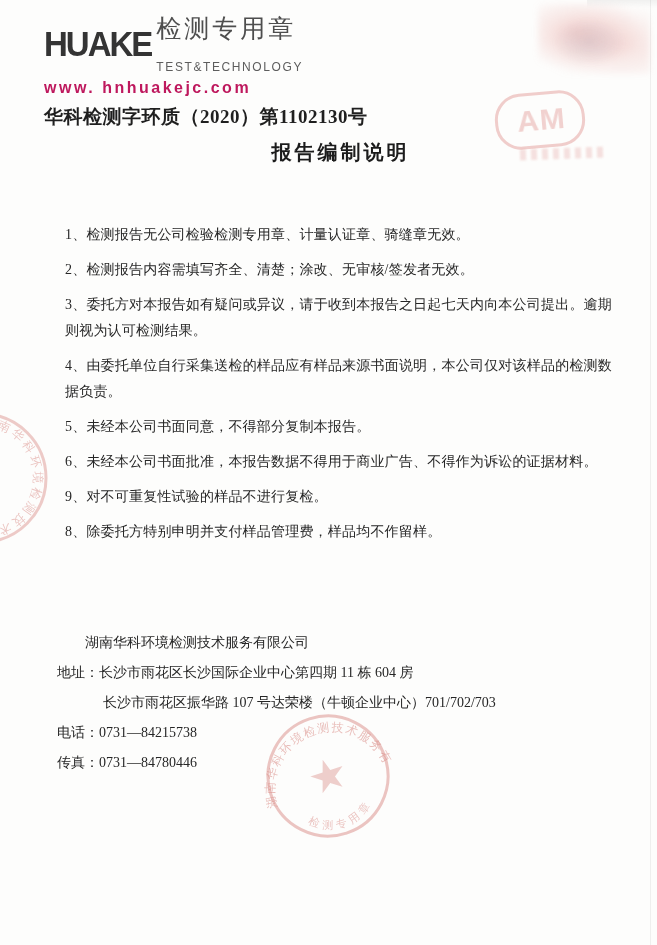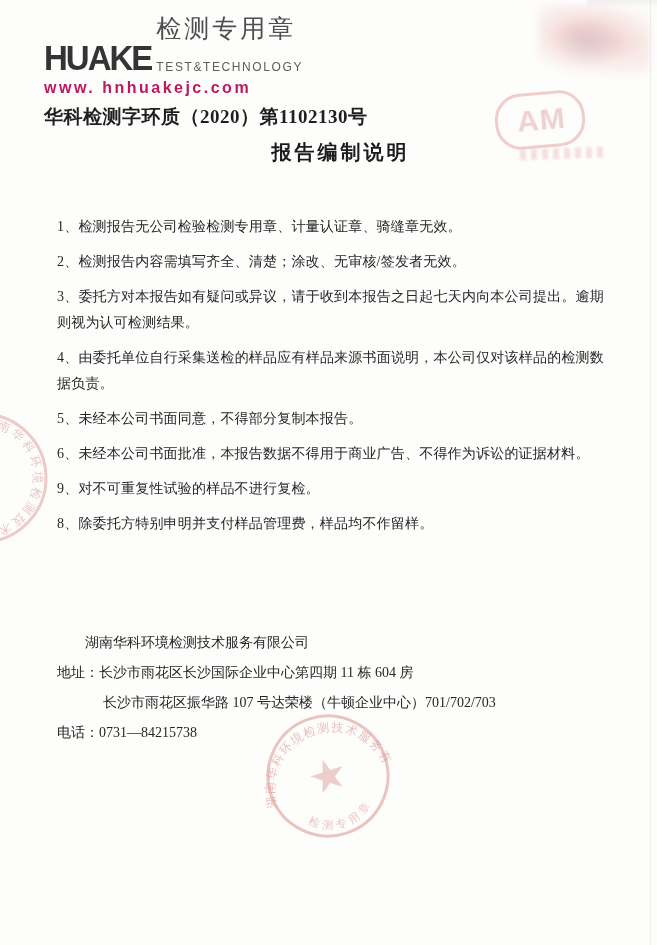--- a/index.html
+++ b/index.html
@@ -3,21 +3,21 @@
 <meta charset="utf-8">
 <style>
   html,body{margin:0;padding:0;background:#e8e8e8;}
   .page{
     position:relative;width:657px;height:945px;margin:0 auto;
     background:#fdfdfc;overflow:hidden;
     font-family:"Liberation Serif","DejaVu Serif",serif;color:#262626;
   }
   
   .header{position:absolute;left:44px;top:16px;}
-  .logo-row{display:flex;align-items:flex-end;}
+  .logo-row{display:flex;align-items:center;}
   .logo-huake{
     font-family:"Liberation Sans","DejaVu Sans",sans-serif;
     font-weight:bold;font-size:33px;line-height:30px;letter-spacing:-2px;
     color:#343434;transform:scaleY(1.04);
   }
   .logo-right{margin-left:5px;display:flex;flex-direction:column;}
   .logo-cn{
     font-size:25px;line-height:25px;color:#4e4e4e;letter-spacing:3px;
     font-family:"Liberation Sans","DejaVu Sans",sans-serif;
   }
@@ -32,21 +32,21 @@
   .doc-number{margin-top:7px;font-size:19px;font-weight:600;color:#1f1f1f;letter-spacing:0.5px;}
   
   .title{
     position:absolute;top:139px;left:0;right:0;text-align:center;
     font-size:20px;font-weight:bold;letter-spacing:3px;color:#1c1c1c;
     transform:translateX(12px);
   }
   
   .notes{
     position:absolute;left:57px;top:214px;width:547px;
-    list-style:none;margin:0;padding:0;
+    list-style:none;margin:8px;padding:0;
   }
   .notes li{
     font-size:14px;line-height:26px;margin-bottom:9px;
     text-align:justify;letter-spacing:0.2px;color:#262626;
   }
   
   .company{position:absolute;left:57px;top:628px;font-size:14px;color:#262626;}
   .company .row{display:flex;line-height:30px;}
   .company .name{padding-left:28px;}
   .company .indent{padding-left:46px;}
@@ -173,16 +173,20 @@
       <span class="label">地址：</span>
       <span>长沙市雨花区长沙国际企业中心第四期 11 栋 604 房</span>
     </div>
     <div class="row">
       <span class="indent">长沙市雨花区振华路 107 号达荣楼（牛顿企业中心）701/702/703</span>
     </div>
     <div class="row">
       <span class="label">电话：</span>
       <span>0731—84215738</span>
     </div>
+    <div class="row">
+      <span class="label">传真：</span>
+      <span>0731—84780446</span>
+    </div>
   </div>
 
 
 </div>
 
 </body></html>

